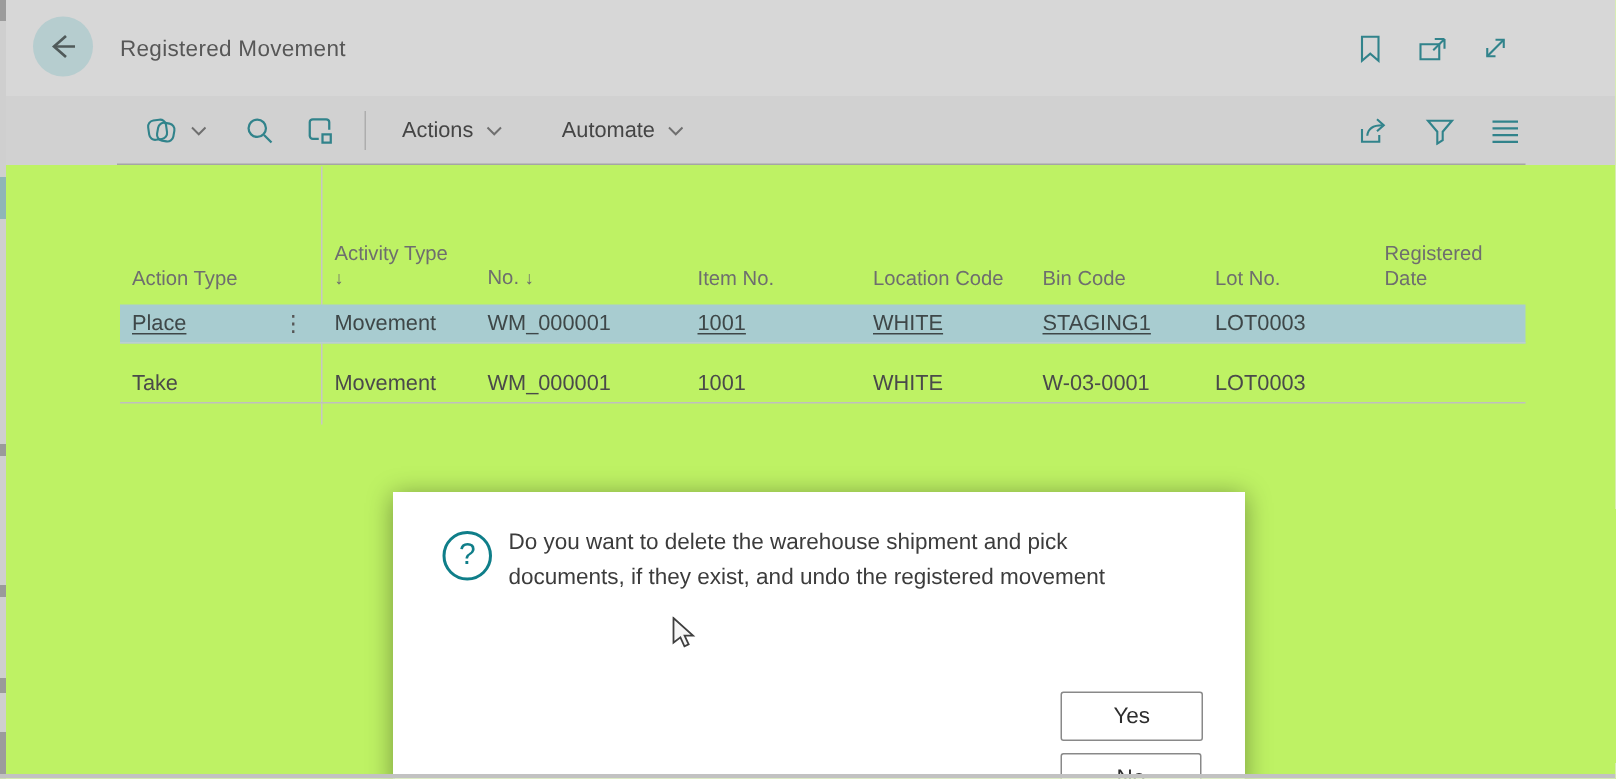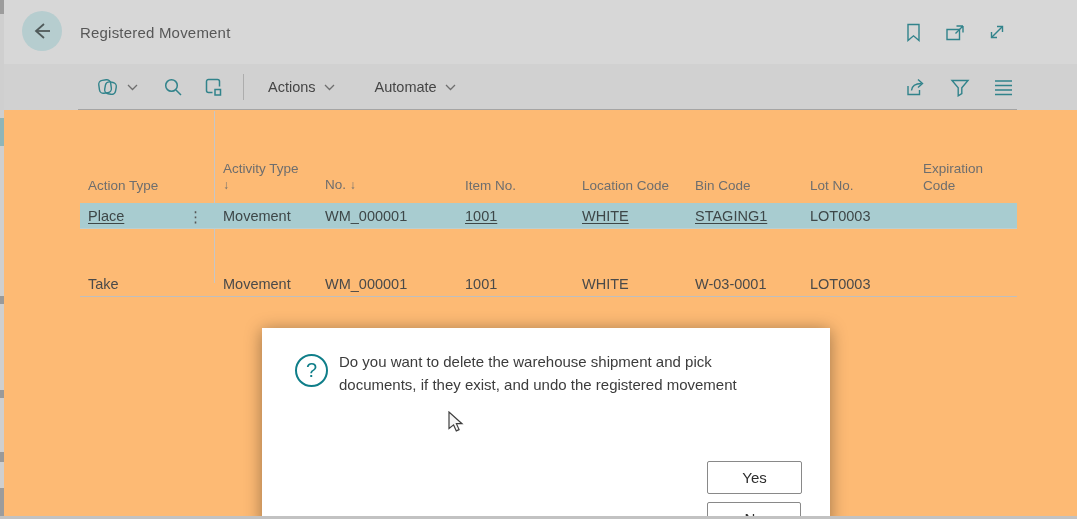--- a/index.html
+++ b/index.html
@@ -1,19 +1,19 @@
 <!DOCTYPE html>
 <html><head>
 <meta charset="utf-8">
 <style>
   * { margin:0; padding:0; box-sizing:border-box; }
   html,body { background:#e9e9e9; }
   .screen {
     position:relative; width:1077px; height:519px; overflow:hidden;
-    background:#fdba74; font-family:"Liberation Sans", sans-serif;
+    background:#bef264; font-family:"Liberation Sans", sans-serif;
     -webkit-font-smoothing:antialiased;
   }
   
   .sliver { position:absolute; left:0; top:0; width:4px; height:519px; background:#cfcfcf; }
   .sliver .seg { position:absolute; left:0; width:4px; }
   
   .titlebar { position:absolute; left:4px; top:0; width:1073px; height:64px; background:#d7d7d7; }
   .back-btn { position:absolute; left:18px; top:11px; width:40px; height:40px; border-radius:50%;
     background:#b6cdcf; display:flex; align-items:center; justify-content:center; cursor:pointer; }
   .page-title { position:absolute; left:76px; top:0; height:64px; display:flex; align-items:center;
@@ -32,21 +32,21 @@
   .grid-cols { display:grid; grid-template-columns:135px 102px 140px 117px 113px 115px 113px 102px; }
   .thead { position:absolute; left:80px; top:111px; width:937px; height:92px; align-items:end;
     padding-bottom:9px; }
   .hcell { font-size:13.5px; color:#6e6e6e; padding-left:8px; line-height:17px; cursor:pointer; }
   .sortmark { font-size:12px; color:#6e6e6e; }
   .freeze-div { position:absolute; left:214px; top:111px; width:1px; height:172px; background:#c6c6c6; }
   .trow { position:absolute; left:80px; width:937px; height:26px; align-items:center;
     font-size:14.5px; color:#4a4a4a; cursor:pointer; }
   .trow .cell { padding-left:8px; position:relative; white-space:nowrap; }
   .row-sel { top:203px; background:#a8ccd0; border-bottom:1px solid #bccfd1; color:#3e4748; }
-  .row-plain { top:243px; border-bottom:1px solid #bfbfbf;margin-top:28px; }
+  .row-plain { top:243px; border-bottom:1px solid #bfbfbf; }
   .lnk { text-decoration:underline; text-underline-offset:2px; cursor:pointer; }
   .dots { position:absolute; right:12px; top:50%; transform:translateY(-50%); color:#555;
     font-size:15px; line-height:1; cursor:pointer; }
   
   .dialog { position:absolute; left:262px; top:328px; width:568px; height:200px; background:#ffffff;
     box-shadow:0 2px 16px rgba(0,0,0,.38); z-index:40; }
   .q-icon { position:absolute; left:33px; top:26px; width:33px; height:33px; border:2.5px solid #0f7e89;
     border-radius:50%; color:#0f7e89; font-size:20px; display:flex; align-items:center;
     justify-content:center; font-weight:400; }
   .dlg-msg { position:absolute; left:77px; top:23px; width:470px; font-size:15px; line-height:22.5px;
@@ -188,21 +188,21 @@
     <div class="hcell">
       <span>Location Code</span>
     </div>
     <div class="hcell">
       <span>Bin Code</span>
     </div>
     <div class="hcell">
       <span>Lot No.</span>
     </div>
     <div class="hcell" style="max-width:84px;">
-      <span>Expiration Code</span>
+      <span>Registered Date</span>
     </div>
   </div>
   <div class="freeze-div"></div>
 
   <div class="trow row-sel grid-cols">
     <div class="cell">
       <span class="lnk">Place</span>
       <span class="dots">⋮</span>
     </div>
     <div class="cell">Movement</div>

